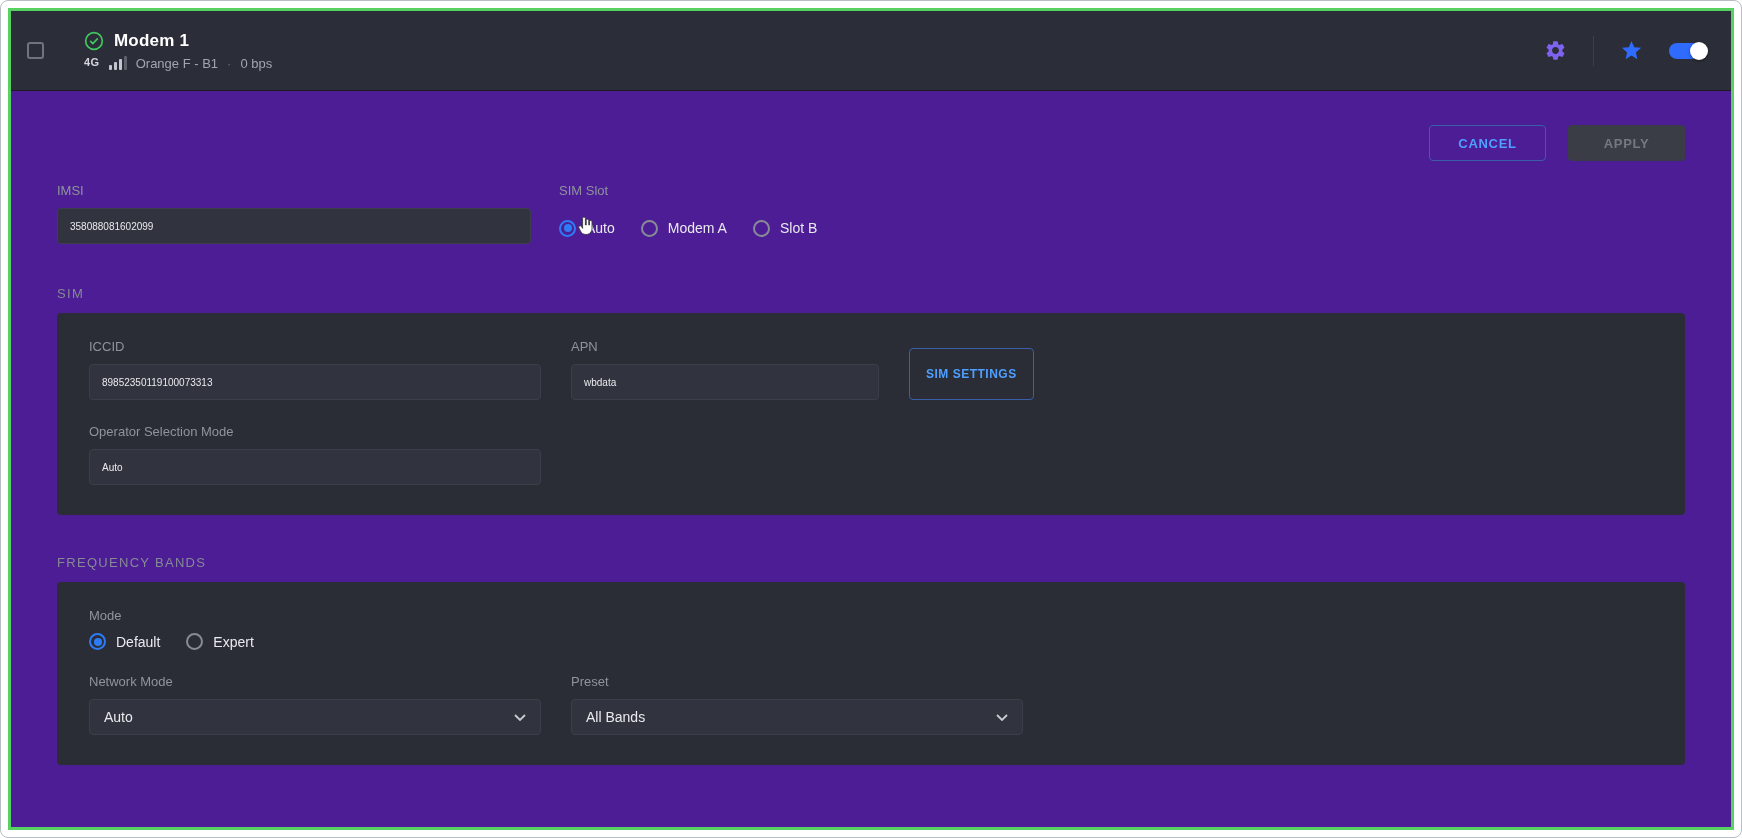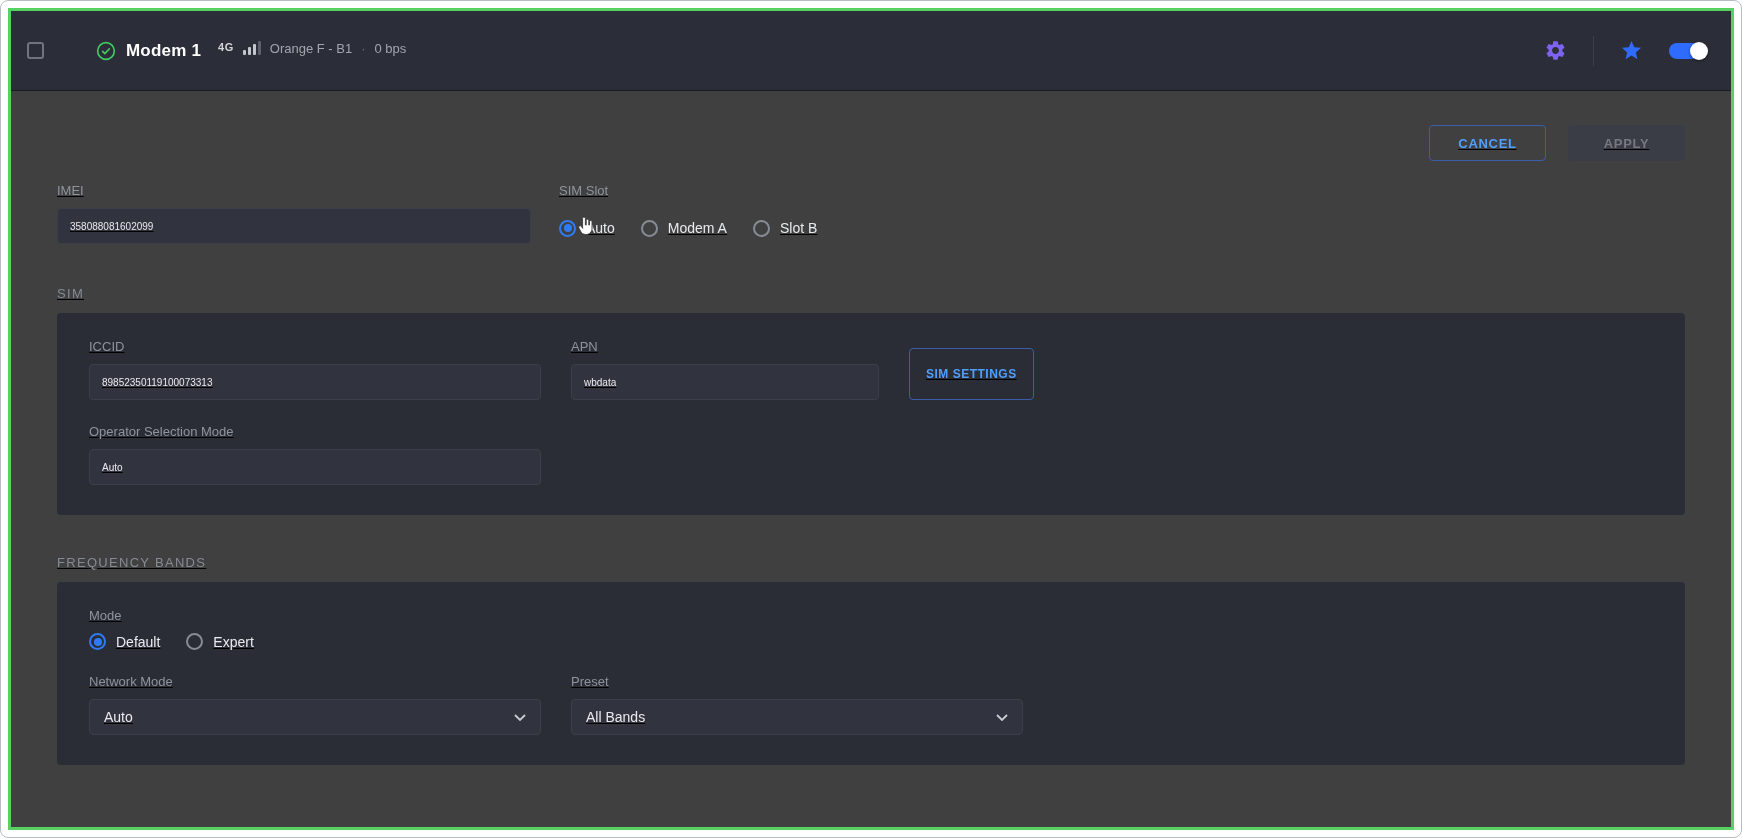--- a/index.html
+++ b/index.html
@@ -20,39 +20,39 @@
   }
   
   .header {
     flex:0 0 80px; background:#2b2e38; border-bottom:1px solid #191b21;
     display:flex; align-items:center; padding:0 24px 0 16px;
   }
   .checkbox {
     width:17px; height:17px; border:2px solid #70747e; border-radius:3px;
     margin-right:40px; flex:0 0 auto; cursor:pointer; background:transparent;
   }
-  .head-text { display:flex; flex-direction:row; gap:17px;margin-left:12px; }
+  .head-text { display:flex; flex-direction:column; gap:5px; }
   .title-row { display:flex; align-items:center; gap:10px; }
   .title { color:#ffffff; font-size:17px; font-weight:700; letter-spacing:.2px; }
   .sub-row { display:flex; gap:9px; color:#a2a5ae; font-size:13px; }
   .net-type { font-size:11px; font-weight:700; color:#d3d5db; letter-spacing:.5px; }
   .signal { display:inline-flex; align-items:flex-end; gap:2px; height:14px; }
   .signal i { display:block; width:3px; background:#c3c6cd; border-radius:1px; }
   .signal i:nth-child(1){height:5px;} .signal i:nth-child(2){height:8px;}
   .signal i:nth-child(3){height:11px;} .signal i:nth-child(4){height:14px; background:#5d616b;}
   .dot { color:#6d707a; }
   .header-actions { margin-left:auto; display:flex; align-items:center; gap:22px; }
   .icon-btn { background:none; border:none; cursor:pointer; display:flex; align-items:center; padding:4px; }
   .vdiv { width:1px; height:30px; background:#3d404a; }
   .toggle { width:38px; height:16px; border-radius:9px; background:#565a64; position:relative; display:inline-block; cursor:pointer; }
   .toggle.on { background:#2f6bff; }
   .toggle .knob { position:absolute; top:-1px; left:0; width:18px; height:18px; border-radius:50%; background:#ffffff; box-shadow:0 1px 3px rgba(0,0,0,.45); }
   .toggle.on .knob { left:auto; right:-1px; }
   
-  .body { flex:1; padding:0 46px; position:relative; background:#404040; overflow:hidden;text-decoration:underline; }
+  .body { flex:1; padding:0 46px; position:relative; background:#4c1d95; overflow:hidden; }
   .actions-row { display:flex; justify-content:flex-end; gap:22px; margin-top:34px; }
   .btn {
     height:36px; min-width:117px; padding:0 22px; border-radius:4px;
     font-family:inherit; font-size:13px; font-weight:600; letter-spacing:.7px; cursor:pointer;
   }
   .btn-outline { background:transparent; border:1px solid #3a5ea8; color:#4f9fff; }
   .btn-disabled { background:#3a3d45; border:none; color:#75787f; cursor:default; }
   .top-row { display:flex; gap:28px; margin-top:22px; }
   .field-label { display:block; margin-bottom:10px; color:#8f939d; font-size:13px; }
   .text-input {
@@ -147,21 +147,21 @@
 
     <div class="body">
 
       <div class="actions-row">
         <button class="btn btn-outline">CANCEL</button>
         <button class="btn btn-disabled">APPLY</button>
       </div>
 
       <div class="top-row">
         <div class="w474">
-          <label class="field-label">IMEI</label>
+          <label class="field-label">IMSI</label>
           <input class="text-input" value="358088081602099" style="">
         </div>
         <div class="radio-group">
           <label class="field-label">SIM Slot</label>
           <div class="radios">
             <label class="radio-option">
               <span class="radio checked"></span>
               <span>Auto</span>
             </label>
             <label class="radio-option">

